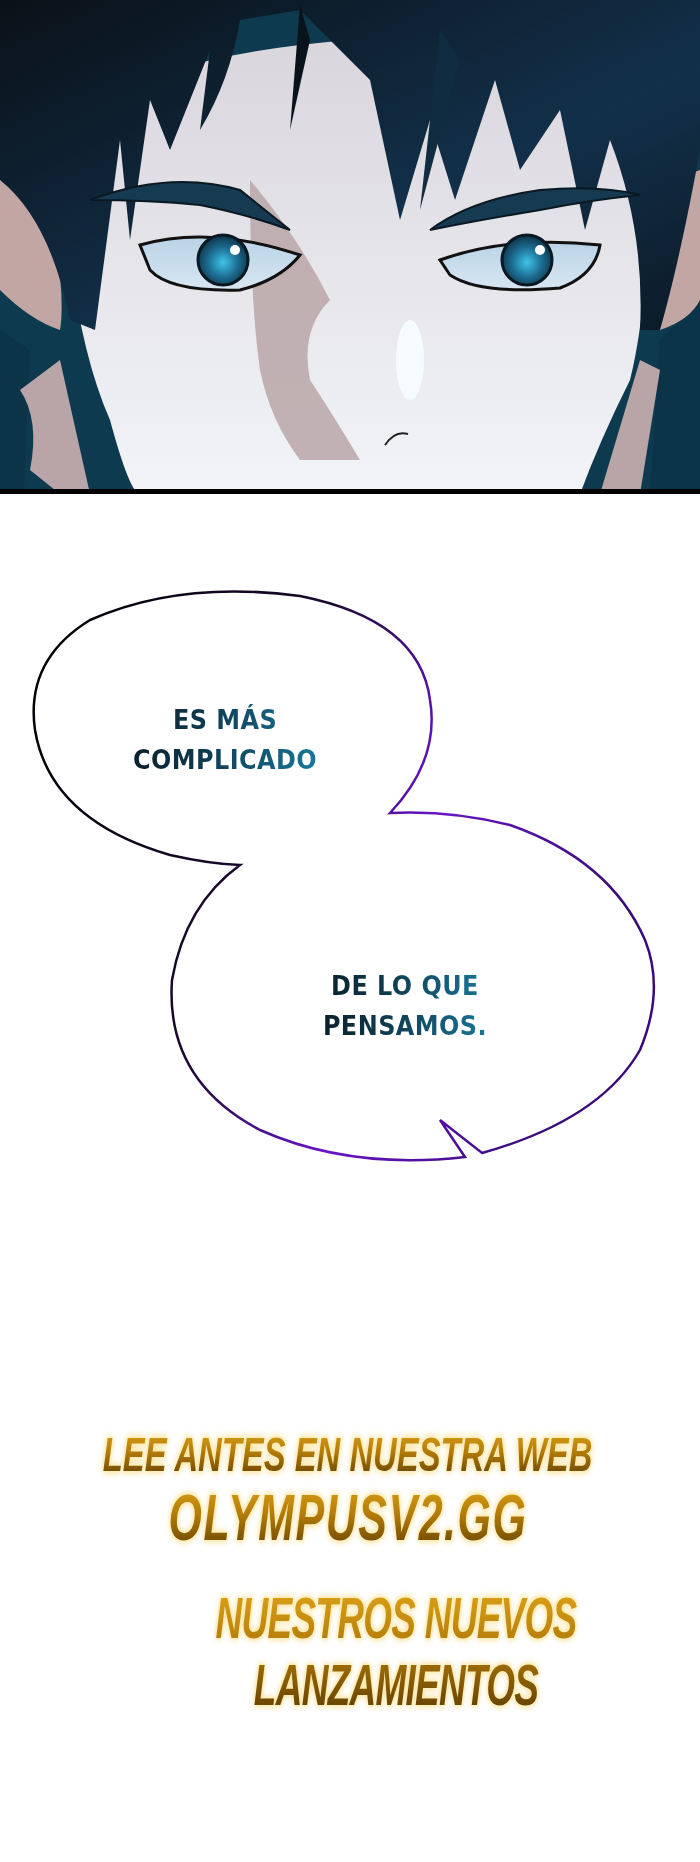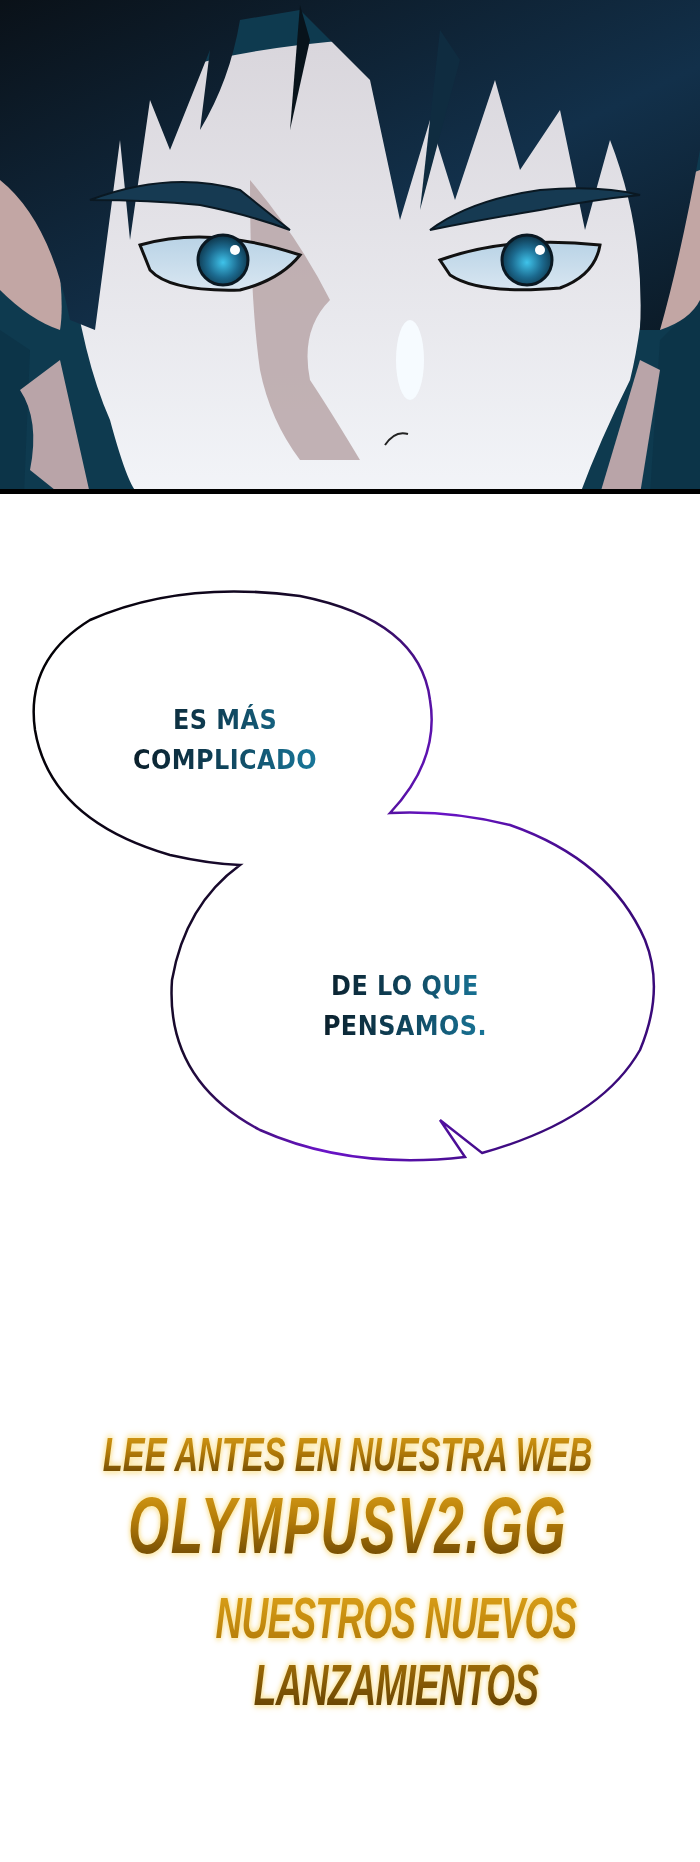--- a/index.html
+++ b/index.html
@@ -21,21 +21,21 @@
     text-transform: uppercase; color: #9a6a05;
     -webkit-text-stroke: 0px transparent;
   }
   .promo span { display: inline-block;
     background: linear-gradient(180deg, #e0a51a 0%, #b37b08 45%, #5a3a02 100%);
     -webkit-background-clip: text; background-clip: text; color: transparent;
     filter: drop-shadow(0 0 2px #fff3c0) drop-shadow(0 0 3px #f7d77a);
   }
   .promo-1 { top: 1432px; font-size: 40px; letter-spacing: 0px; }
   .promo-1 span { transform: scaleX(0.82) scaleY(1.2); }
-  .promo-2 { top: 1486px; font-size: 68px; letter-spacing: 2px; }
+  .promo-2 { top: 1486px; font-size: 55px; letter-spacing: 2px; }
   .promo-2 span { transform: scaleX(0.78) scaleY(1.18); }
   .promo-3 { top: 1594px; font-size: 50px; letter-spacing: -1px; margin-left: 48px; }
   .promo-3 span { transform: scaleX(0.74) scaleY(1.15); }
 </style>
 </head>
 <body>
 
 <div class="panel">
   <svg width="700" height="494" viewBox="0 0 700 494">
     <defs>

